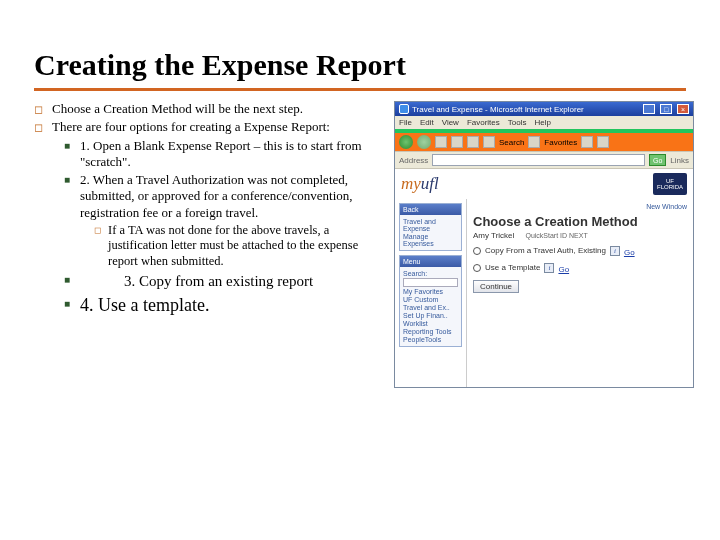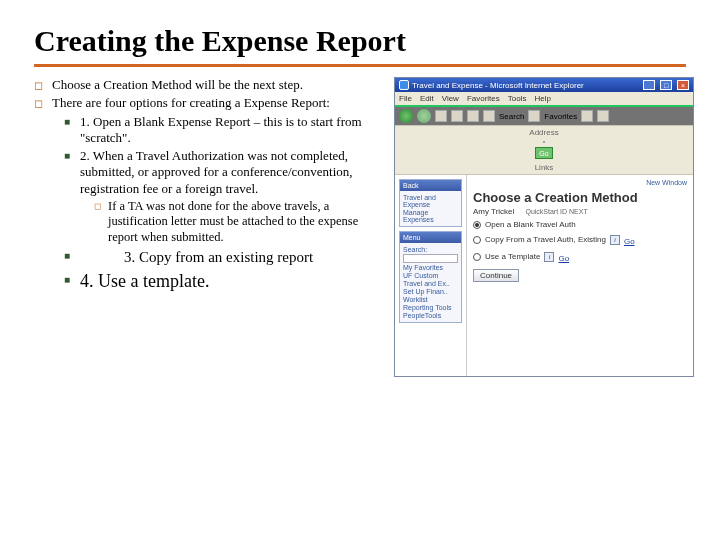--- a/index.html
+++ b/index.html
@@ -5,21 +5,21 @@
   * { box-sizing: border-box; }
   html, body {
     margin: 0; padding: 0;
     width: 720px; height: 540px;
     background: #fff;
     font-family: "Times New Roman", Times, serif;
     color: #000;
   }
   .slide {
     width: 720px; height: 417px;
-    padding: 24px 34px 20px 34px;
+    padding: 48px 34px 20px 34px;
     position: relative;
   }
   .title {
     font-size: 30px;
     font-weight: bold;
     margin: 0 0 6px 0;
   }
   .title-rule {
     height: 3px;
     background: #d26522;
@@ -61,27 +61,27 @@
   .browser .titlebar {
     background: linear-gradient(#3a6ad1,#1c3f9e);
     color:#fff; font-size:8px;
     padding:2px 4px;
     display:flex; align-items:center; gap:3px;justify-content:flex-end;
   }
   .titlebar .ie-icon { width:10px;height:10px;background:#3e8de8;border:1px solid #fff;border-radius:2px;}
   .titlebar .spacer{flex:1;}
   .winbtn{width:12px;height:10px;background:#4b78d2;border:1px solid #fff;margin-left:2px;display:flex;align-items:center;justify-content:center;font-size:7px;line-height:1;}
   .winbtn.close{background:#d35a3b;}
-  .menubar{background:#ece9d8;padding:2px 4px;color:#333;font-size:8px;display:flex;gap:8px;border-bottom:2px solid #22c55e;}
-  .toolbar{background:#737373;padding:2px 4px;display:flex;gap:4px;align-items:center;border-bottom:1px solid #c9c5b5;}
+  .menubar{background:#ece9d8;padding:2px 4px;color:#333;font-size:8px;display:flex;gap:8px;border-bottom:4px solid #22c55e;}
+  .toolbar{background:#f97316;padding:2px 4px;display:flex;gap:4px;align-items:center;border-bottom:1px solid #c9c5b5;}
   .tbtn{width:14px;height:14px;border-radius:50%;}
   .tbtn.back{background:radial-gradient(#6fc36f,#2c8a2c);}
   .tbtn.fwd{background:radial-gradient(#9fd29f,#6fa96f);}
   .tico{width:12px;height:12px;background:#d9d6c7;border:1px solid #aaa;}
-  .addrbar{background:#ece9d8;padding:2px 4px;display:flex;gap:4px;align-items:center;border-bottom:1px solid #c9c5b5;flex-direction:column;}
+  .addrbar{background:#ece9d8;padding:2px 4px;display:flex;gap:4px;align-items:center;border-bottom:1px solid #c9c5b5;}
   .addrbar .lbl{color:#666;}
   .addrbar .field{flex:1;background:#fff;border:1px solid #9aa3b2;height:12px;}
   .gobtn{background:#6fc36f;border:1px solid #2c8a2c;color:#fff;padding:0 3px;height:12px;line-height:12px;font-size:7px;}
   .links{color:#666;}
   .ufhdr{background:#fff;padding:4px 6px;display:flex;align-items:center;gap:4px;}
   .myufl{font-family:"Times New Roman",serif;font-style:italic;font-size:17px;color:#2b3a6d;}
   .myufl .m{color:#c86b1f;}
   .myufl .u{color:#2b3a6d;}
   .ufhdr .hdrfill{flex:1;}
   .uflogo{width:34px;height:22px;background:#1a2a5c;color:#fff;font-size:6px;display:flex;align-items:center;justify-content:center;text-align:center;border-radius:2px;}
@@ -186,20 +186,27 @@
           <span class="tico"></span>
         </div>
 
         <div class="addrbar">
           <span class="lbl">Address</span>
           <span class="field"></span>
           <span class="gobtn">Go</span>
           <span class="links">Links</span>
         </div>
 
+        <div class="ufhdr">
+          <span class="myufl">
+            <span class="m">my</span><span class="u">ufl</span>
+          </span>
+          <span class="hdrfill"></span>
+          <span class="uflogo">UF FLORIDA</span>
+        </div>
 
         <div class="content">
           <div class="side">
             <div class="sideblock">
               <div class="sidehdr">Back</div>
               <div class="sidebody">
                 <div>Travel and Expense</div>
                 <div>Manage Expenses</div>
               </div>
             </div>
@@ -220,24 +227,20 @@
           </div>
           <div class="main">
             <div class="newwin">New Window</div>
             <div class="sectionhdr">Choose a Creation Method</div>
             <div class="name">
               <span>Amy Trickel</span>
               &nbsp;&nbsp;&nbsp;
               <span class="qid">QuickStart ID   NEXT</span>
             </div>
             <div class="opt">
-              <span class="radio sel"></span>
-              <span>Open a Blank Travel Auth</span>
-            </div>
-            <div class="opt">
               <span class="radio"></span>
               <span>Copy From a Travel Auth, Existing</span>
               <span class="miniinfo">i</span>
               <span class="golink">Go</span>
             </div>
             <div class="opt">
               <span class="radio"></span>
               <span>Use a Template</span>
               <span class="miniinfo">i</span>
               <span class="golink">Go</span>

